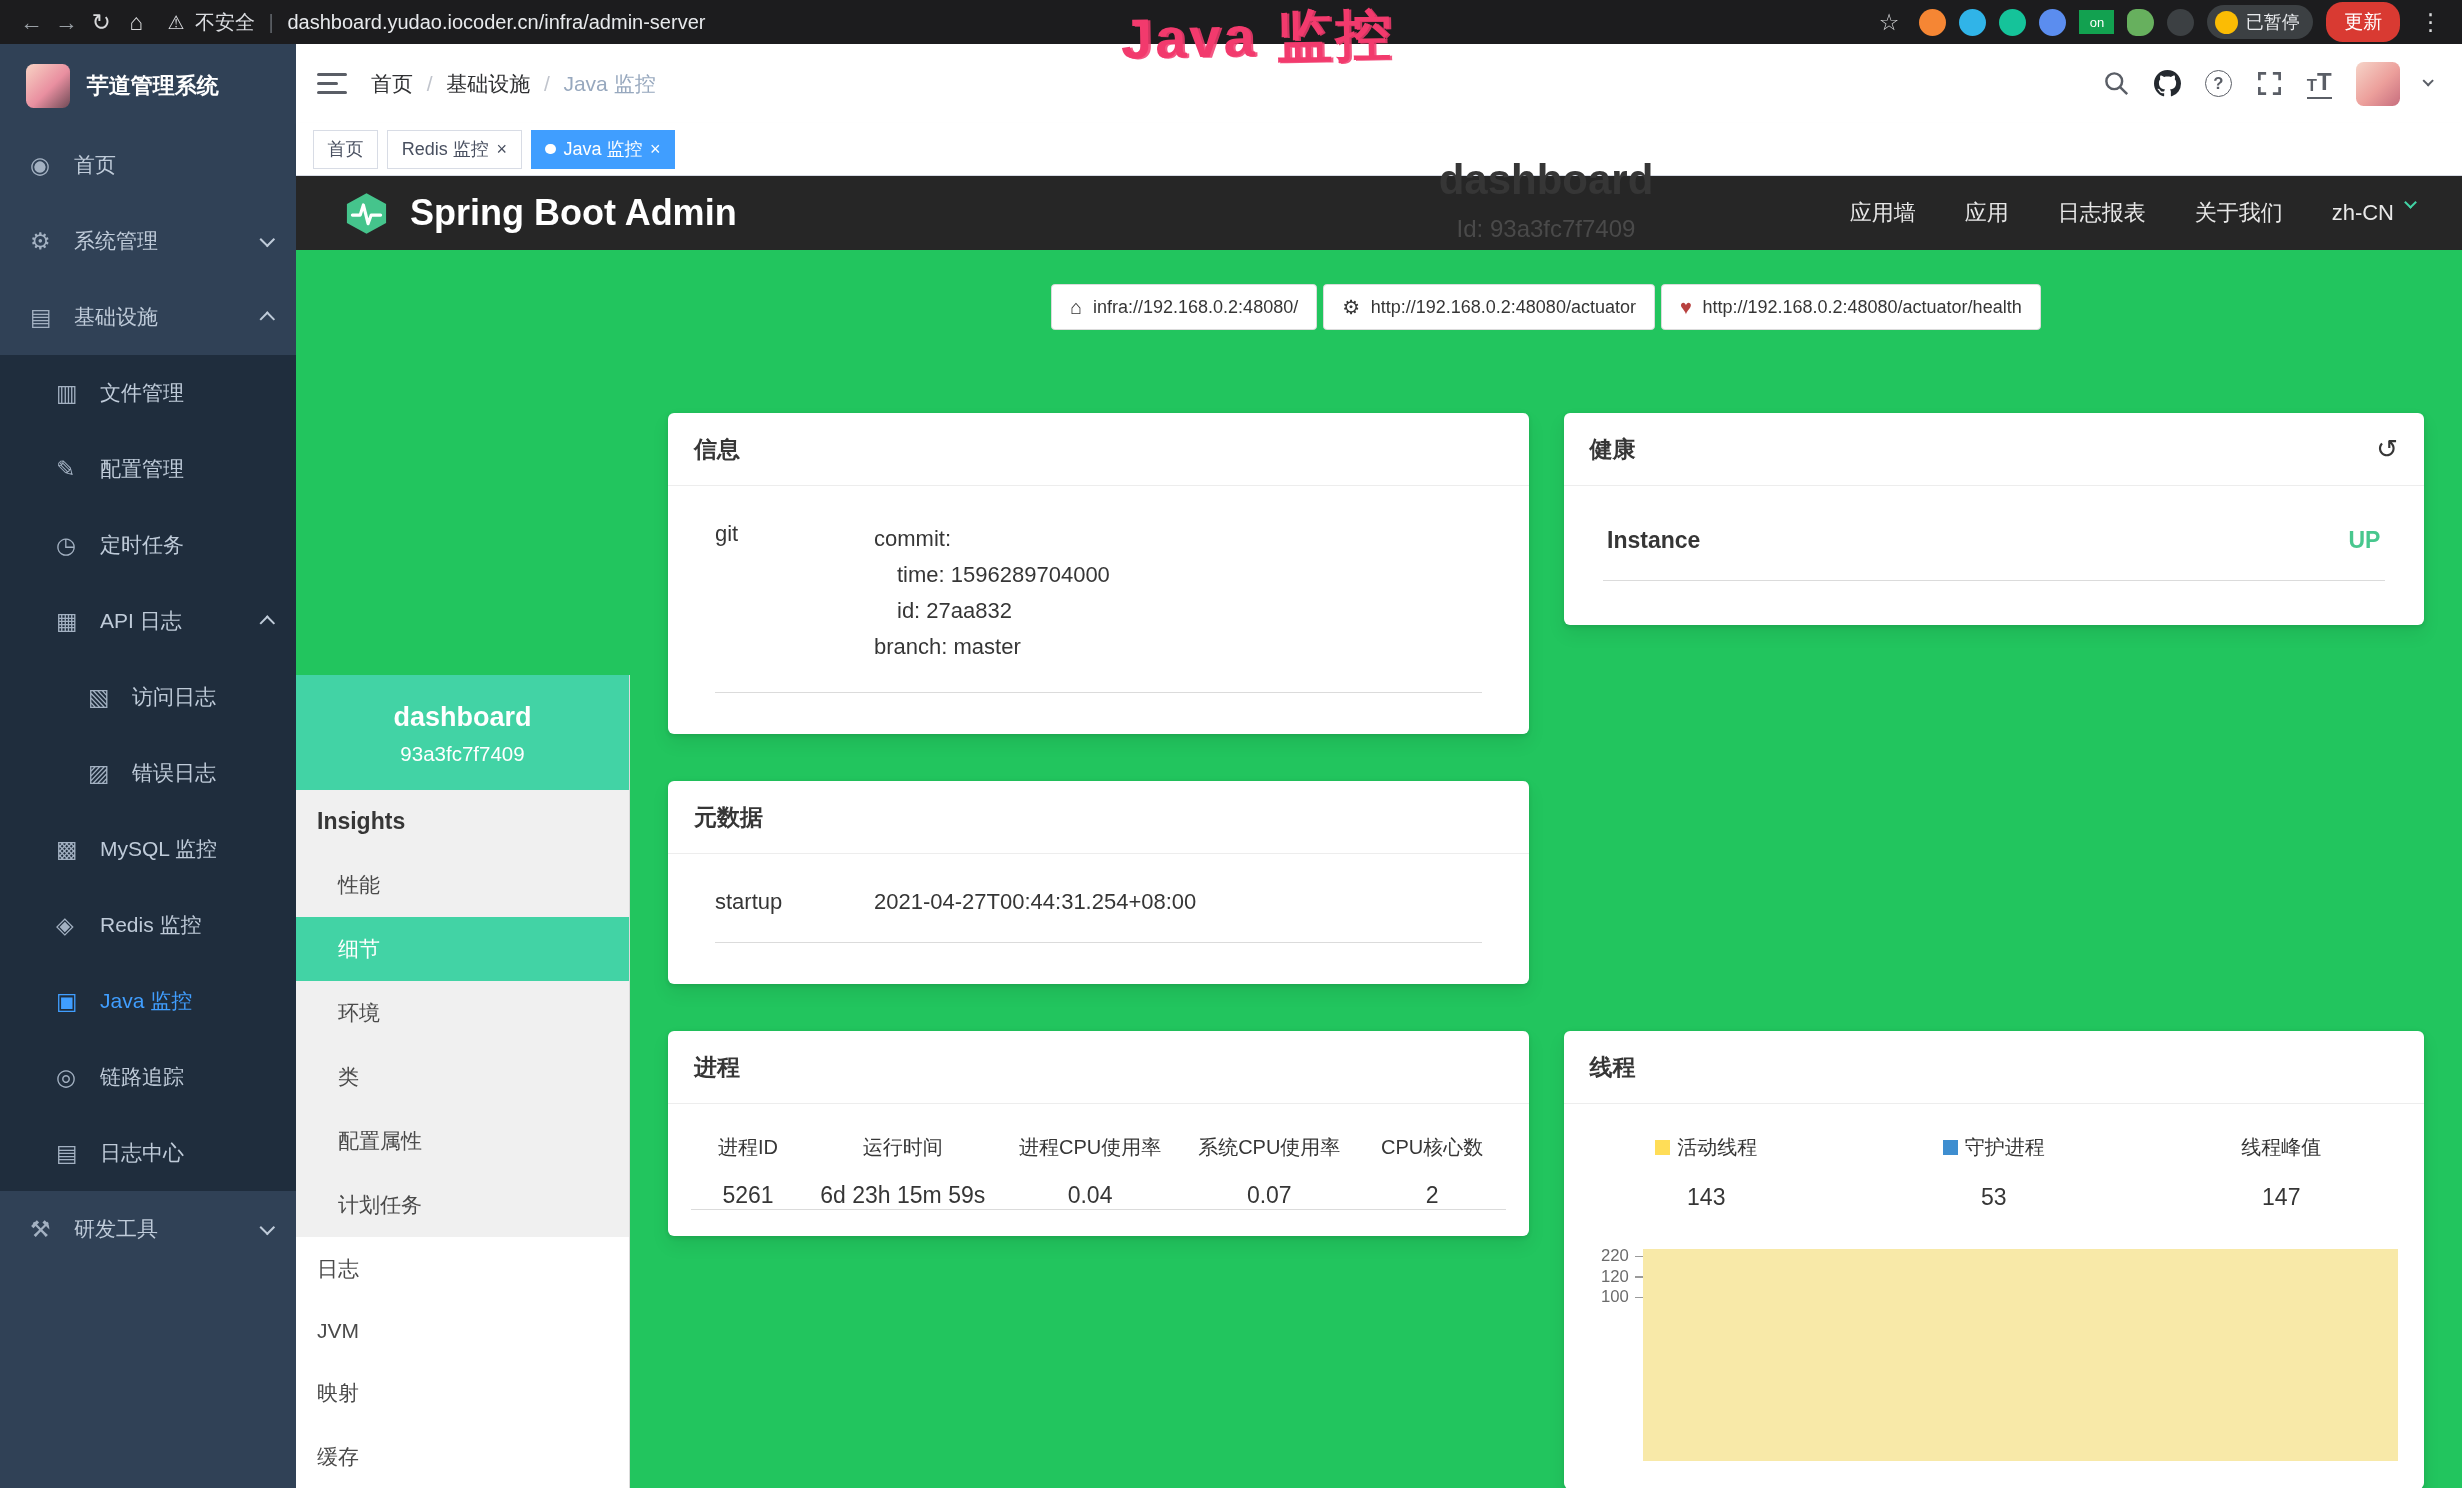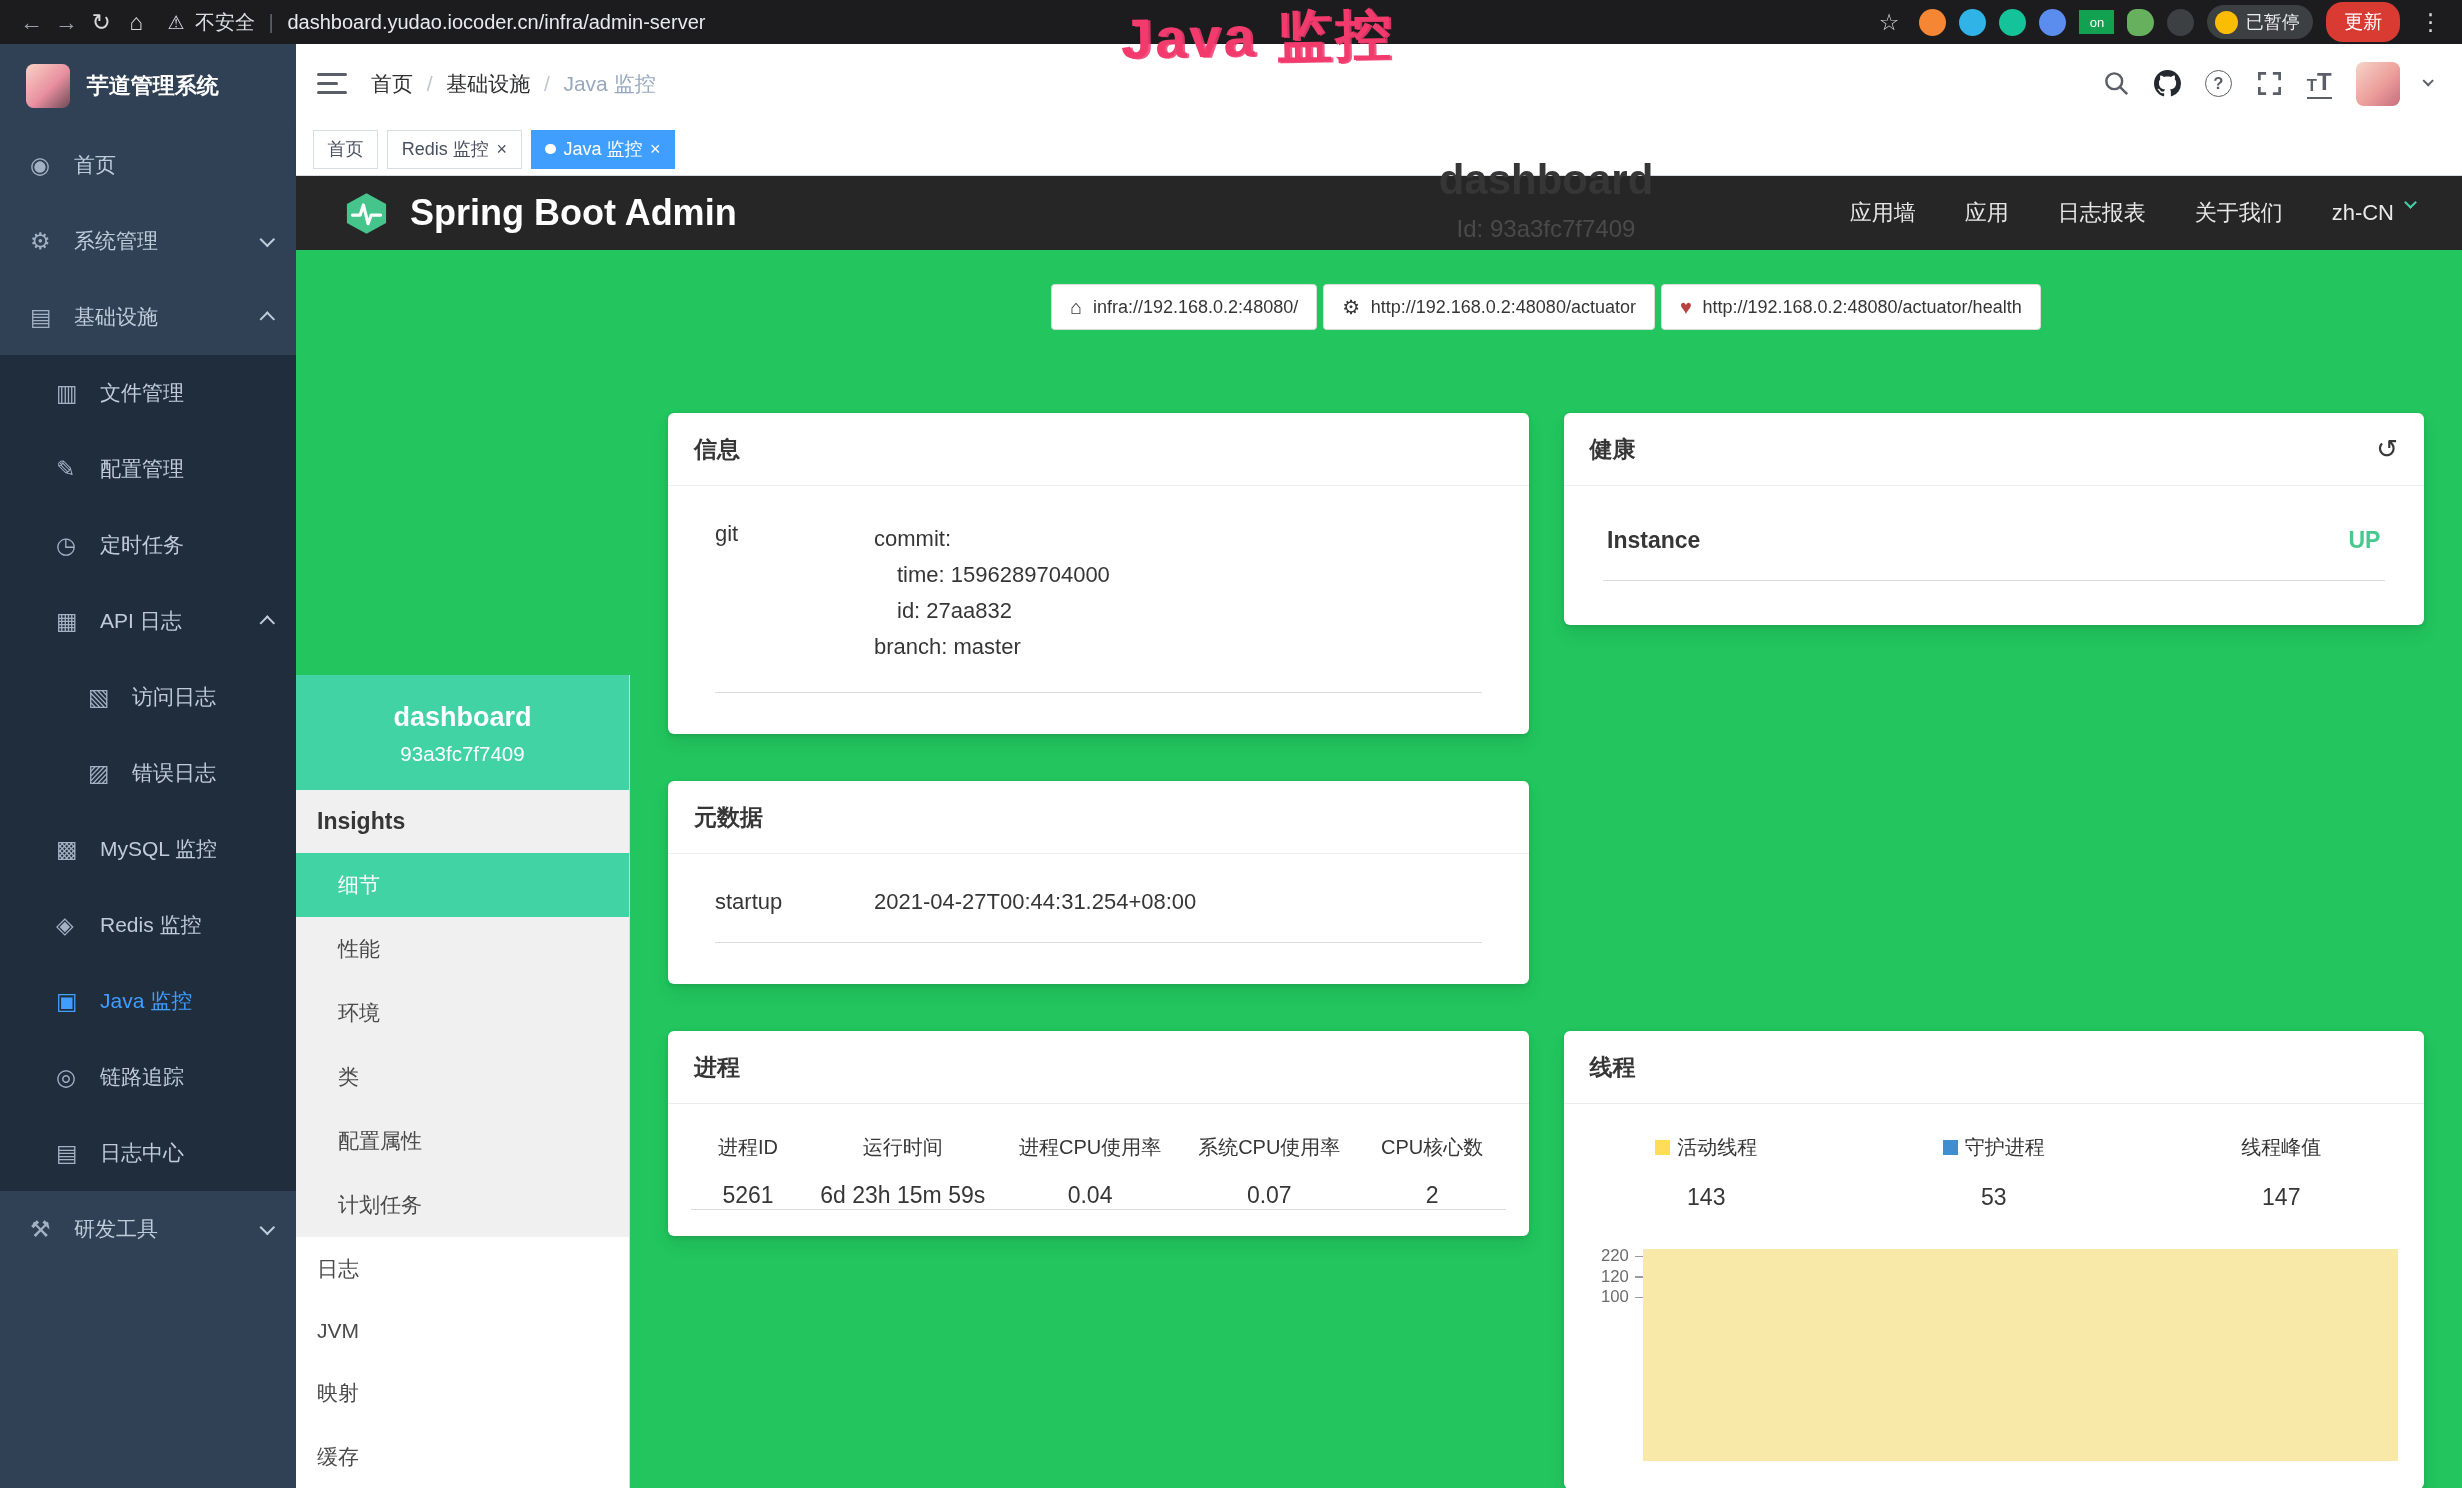--- a/index.html
+++ b/index.html
@@ -366,22 +366,22 @@
 
       <div class="sba-body">
 
         <aside class="sba-sidebar">
           <div class="inst-head">
             <div class="inst-name">dashboard</div>
             <div class="inst-id">93a3fc7f7409</div>
           </div>
           <div class="menu-group">
             <div class="group-label">Insights</div>
+            <div class="smenu-item">性能</div>
             <div class="smenu-item active">细节</div>
-            <div class="smenu-item">性能</div>
             <div class="smenu-item">环境</div>
             <div class="smenu-item">类</div>
             <div class="smenu-item">配置属性</div>
             <div class="smenu-item">计划任务</div>
           </div>
           <div class="smenu-root">日志</div>
           <div class="smenu-root">JVM</div>
           <div class="smenu-root">映射</div>
           <div class="smenu-root">缓存</div>
         </aside>

